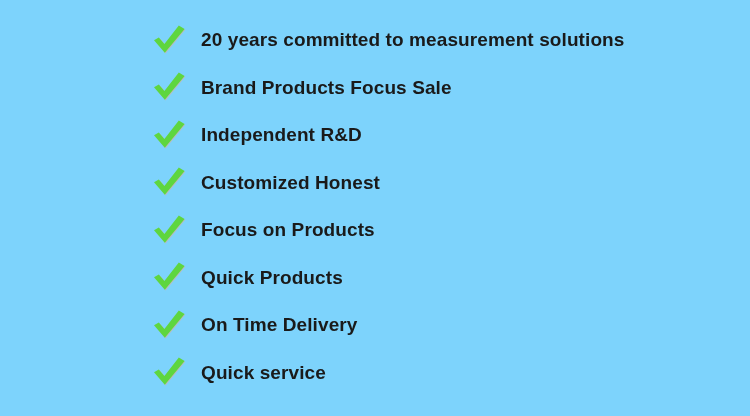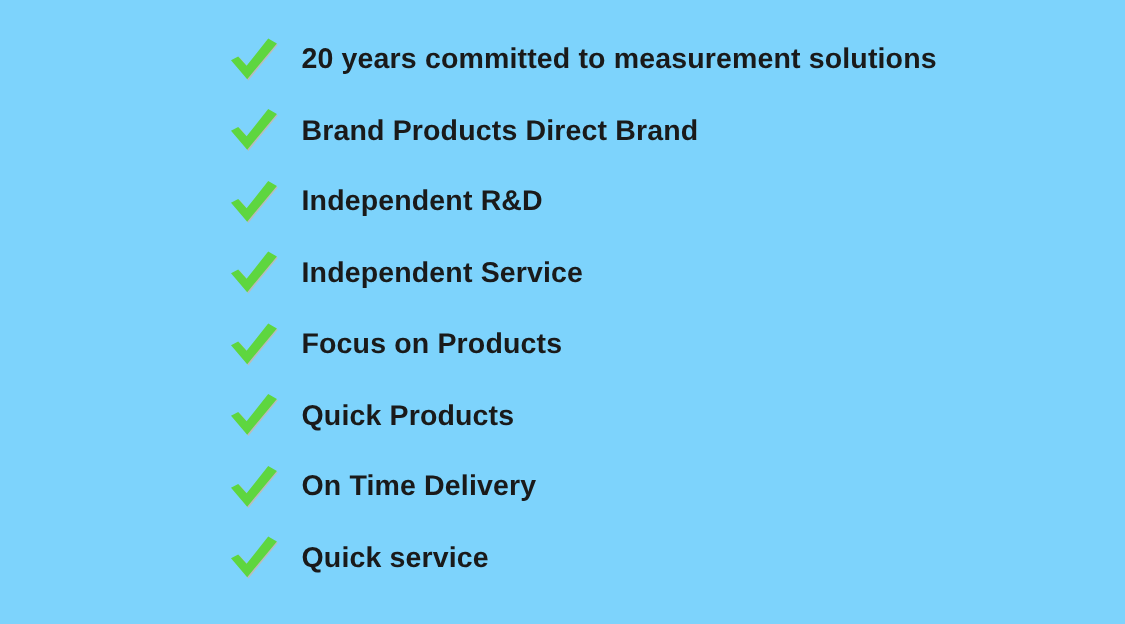--- a/index.html
+++ b/index.html
@@ -73,41 +73,41 @@
     <span class="feature-label">20 years committed to measurement solutions</span>
   </div>
 
   <div class="feature-row">
     <span class="check-icon">
       <svg viewBox="0 0 34 32" xmlns="http://www.w3.org/2000/svg">
         <path d="M2.2 17.0 L6.8 14.4 L12.2 20.6 L26.4 2.6 L32.2 5.8 L12.6 29.6 Z" fill="#b9bcbb"></path>
         <path d="M1.0 16.2 L5.8 13.6 L11.4 19.9 L25.8 1.6 L31.6 5.0 L11.8 28.8 Z" fill="#5ED63F"></path>
       </svg>
     </span>
-    <span class="feature-label">Brand Products Direct Brand</span>
+    <span class="feature-label">Brand Products Focus Sale</span>
   </div>
 
   <div class="feature-row">
     <span class="check-icon">
       <svg viewBox="0 0 34 32" xmlns="http://www.w3.org/2000/svg">
         <path d="M2.2 17.0 L6.8 14.4 L12.2 20.6 L26.4 2.6 L32.2 5.8 L12.6 29.6 Z" fill="#b9bcbb"></path>
         <path d="M1.0 16.2 L5.8 13.6 L11.4 19.9 L25.8 1.6 L31.6 5.0 L11.8 28.8 Z" fill="#5ED63F"></path>
       </svg>
     </span>
     <span class="feature-label">Independent R&amp;D</span>
   </div>
 
   <div class="feature-row">
     <span class="check-icon">
       <svg viewBox="0 0 34 32" xmlns="http://www.w3.org/2000/svg">
         <path d="M2.2 17.0 L6.8 14.4 L12.2 20.6 L26.4 2.6 L32.2 5.8 L12.6 29.6 Z" fill="#b9bcbb"></path>
         <path d="M1.0 16.2 L5.8 13.6 L11.4 19.9 L25.8 1.6 L31.6 5.0 L11.8 28.8 Z" fill="#5ED63F"></path>
       </svg>
     </span>
-    <span class="feature-label">Independent Service</span>
+    <span class="feature-label">Customized Honest</span>
   </div>
 
   <div class="feature-row">
     <span class="check-icon">
       <svg viewBox="0 0 34 32" xmlns="http://www.w3.org/2000/svg">
         <path d="M2.2 17.0 L6.8 14.4 L12.2 20.6 L26.4 2.6 L32.2 5.8 L12.6 29.6 Z" fill="#b9bcbb"></path>
         <path d="M1.0 16.2 L5.8 13.6 L11.4 19.9 L25.8 1.6 L31.6 5.0 L11.8 28.8 Z" fill="#5ED63F"></path>
       </svg>
     </span>
     <span class="feature-label">Focus on Products</span>

